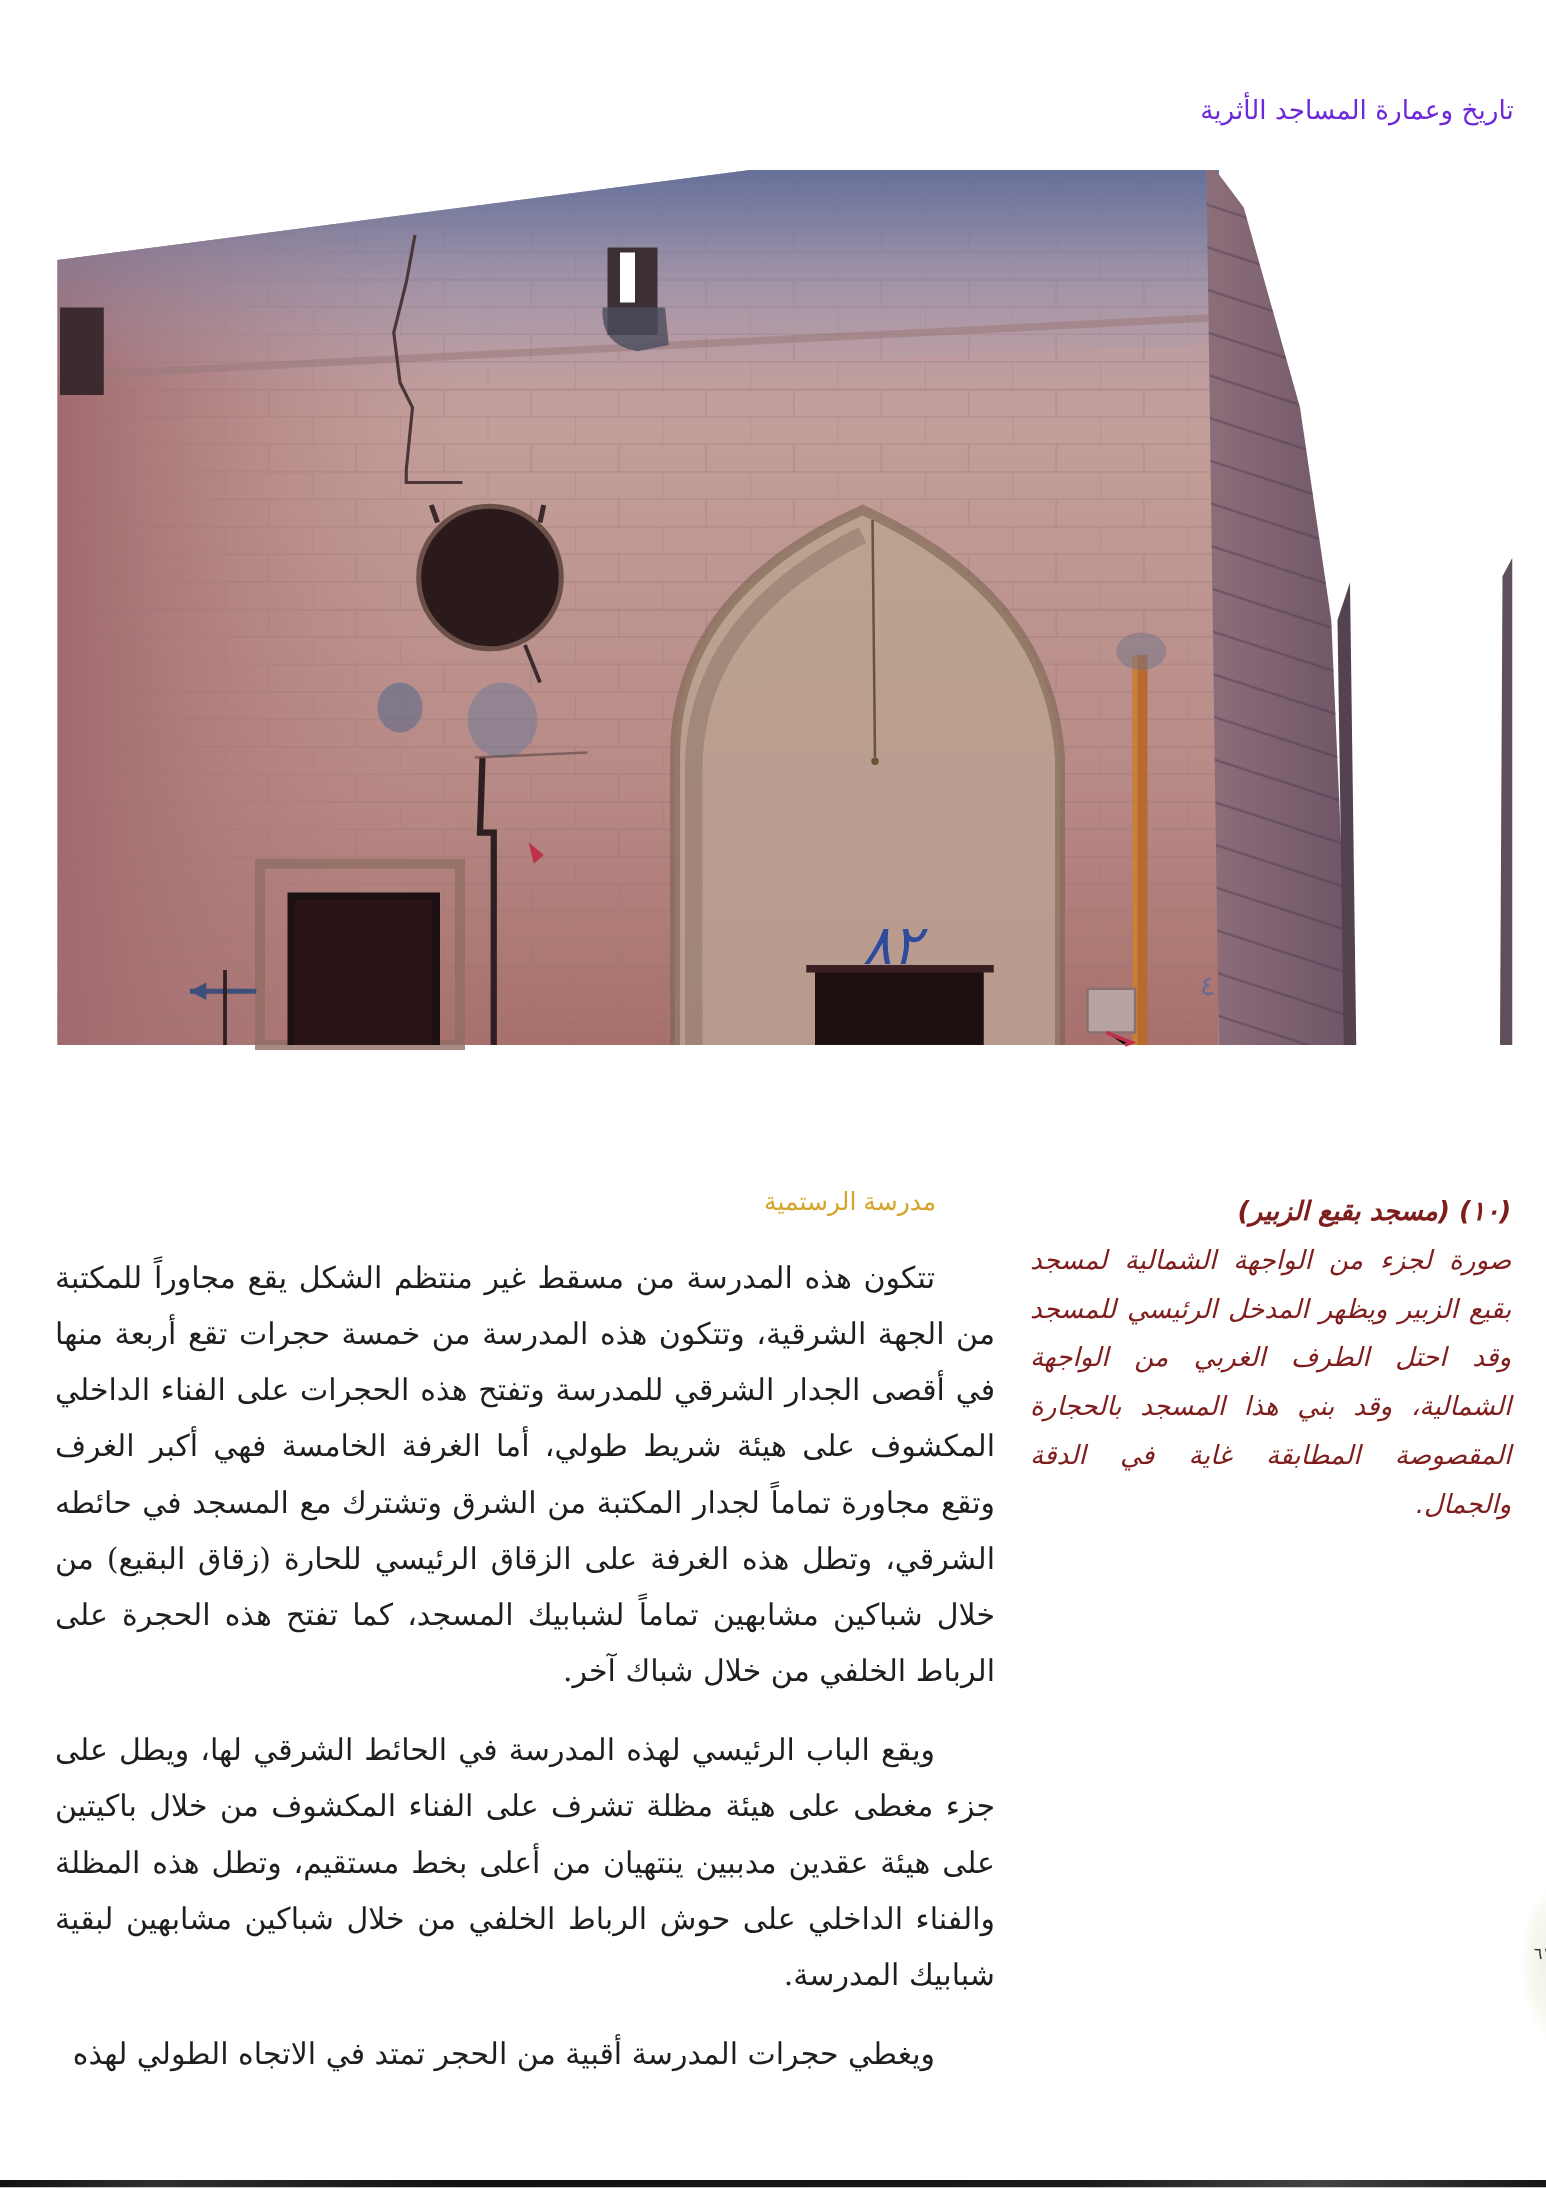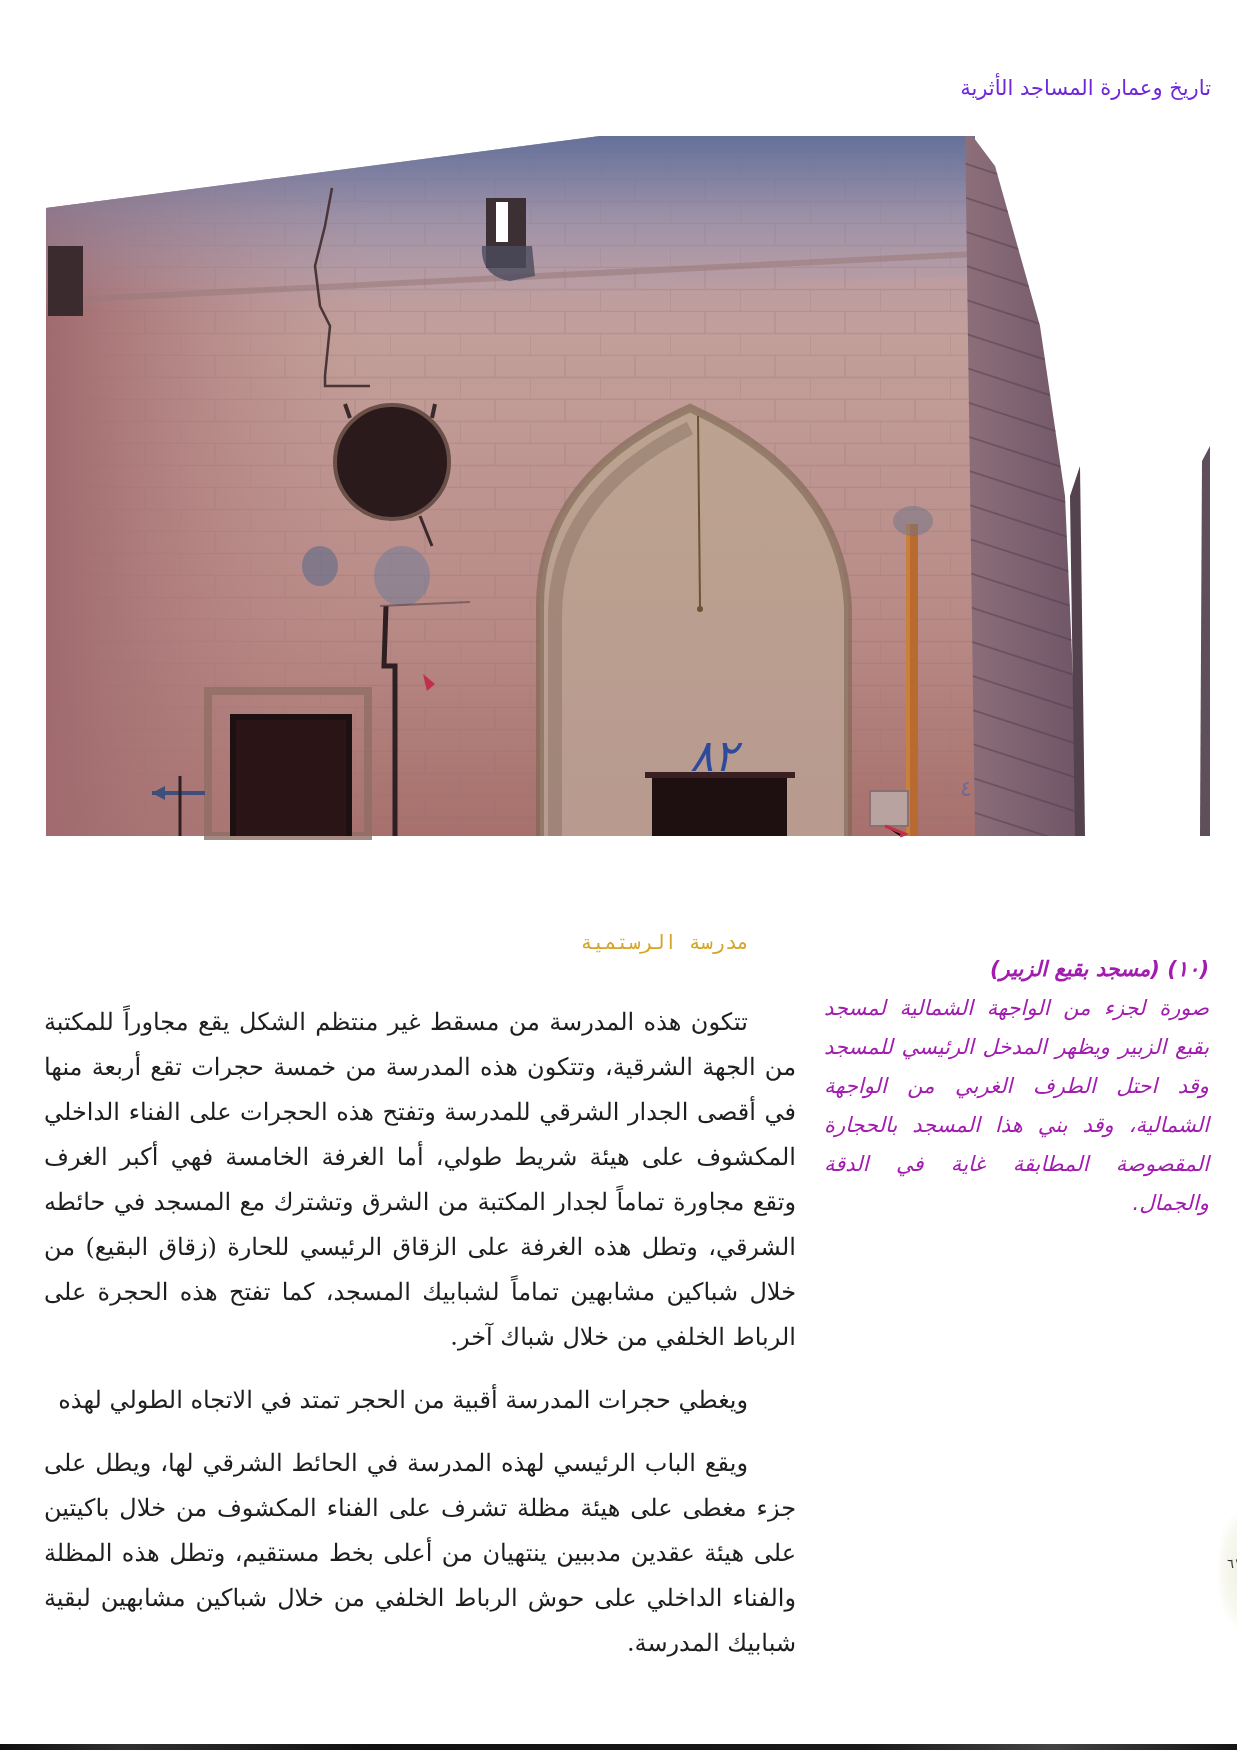--- a/index.html
+++ b/index.html
@@ -37,34 +37,34 @@
       position: absolute;
       top: 950px;
       right: 28px;
       width: 385px;
       direction: rtl;
       text-align: justify;
       font-family: "DejaVu Sans", sans-serif;
       font-style: italic;
       font-size: 21px;
       line-height: 39px;
-      color: #a21caf;
+      color: #7f1d1d;
     }
     .caption-title {
       display: block;
       font-weight: bold;
       font-style: italic;
     }
 
     .section-heading {
       position: absolute;
-      top: 930px;
+      top: 949px;
       right: 488px;
       direction: rtl;
-      font-family: Liberation Mono, monospace;
+      font-family: Liberation Sans, sans-serif;
       font-size: 20px;
       color: #d4a52a;
     }
 
     .body-text {
       position: absolute;
       top: 1000px;
       left: 44px;
       width: 752px;
       direction: rtl;
@@ -212,20 +212,20 @@
 
 <div class="caption">
   <span class="caption-title">(١٠) (مسجد بقيع الزبير)</span>
   <span>صورة لجزء من الواجهة الشمالية لمسجد بقيع الزبير ويظهر المدخل الرئيسي للمسجد وقد احتل الطرف الغربي من الواجهة الشمالية، وقد بني هذا المسجد بالحجارة المقصوصة المطابقة غاية في الدقة والجمال.</span>
 </div>
 
 <div class="section-heading">مدرسة الرستمية</div>
 
 <div class="body-text">
   <p>تتكون هذه المدرسة من مسقط غير منتظم الشكل يقع مجاوراً للمكتبة من الجهة الشرقية، وتتكون هذه المدرسة من خمسة حجرات تقع أربعة منها في أقصى الجدار الشرقي للمدرسة وتفتح هذه الحجرات على الفناء الداخلي المكشوف على هيئة شريط طولي، أما الغرفة الخامسة فهي أكبر الغرف وتقع مجاورة تماماً لجدار المكتبة من الشرق وتشترك مع المسجد في حائطه الشرقي، وتطل هذه الغرفة على الزقاق الرئيسي للحارة (زقاق البقيع) من خلال شباكين مشابهين تماماً لشبابيك المسجد، كما تفتح هذه الحجرة على الرباط الخلفي من خلال شباك آخر.</p>
+  <p>ويقع الباب الرئيسي لهذه المدرسة في الحائط الشرقي لها، ويطل على جزء مغطى على هيئة مظلة تشرف على الفناء المكشوف من خلال باكيتين على هيئة عقدين مدببين ينتهيان من أعلى بخط مستقيم، وتطل هذه المظلة والفناء الداخلي على حوش الرباط الخلفي من خلال شباكين مشابهين لبقية شبابيك المدرسة.</p>
   <p>ويغطي حجرات المدرسة أقبية من الحجر تمتد في الاتجاه الطولي لهذه</p>
-  <p>ويقع الباب الرئيسي لهذه المدرسة في الحائط الشرقي لها، ويطل على جزء مغطى على هيئة مظلة تشرف على الفناء المكشوف من خلال باكيتين على هيئة عقدين مدببين ينتهيان من أعلى بخط مستقيم، وتطل هذه المظلة والفناء الداخلي على حوش الرباط الخلفي من خلال شباكين مشابهين لبقية شبابيك المدرسة.</p>
 </div>
 
 <div class="page-ornament"></div>
 <div class="page-number">٦١</div>
 
 <div class="bottom-band"></div>
 
 </body></html>

